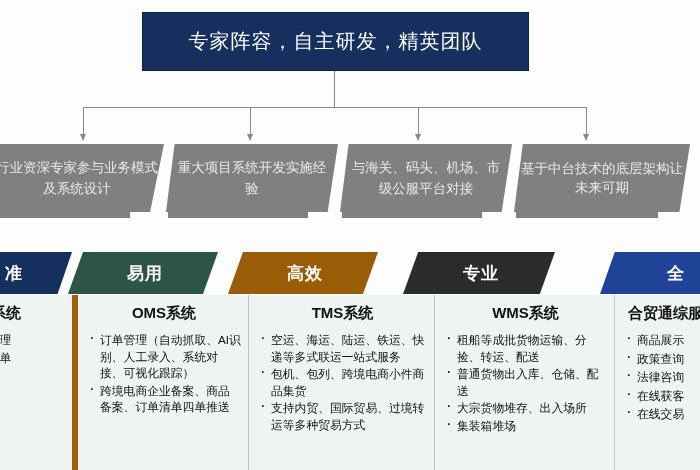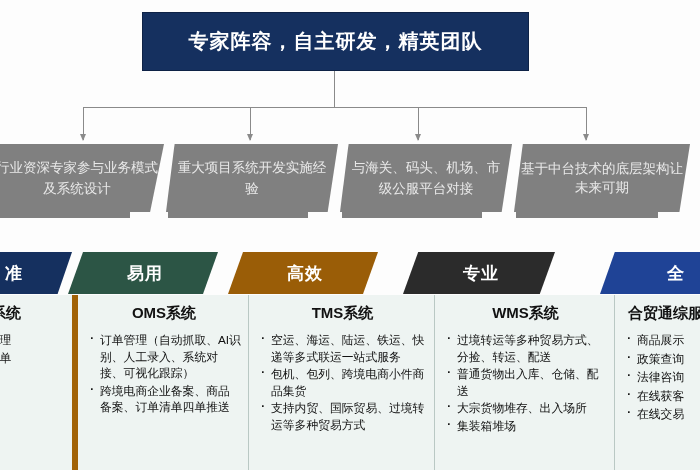--- a/index.html
+++ b/index.html
@@ -34,21 +34,21 @@
     background: #15305f;
     border: 1px solid #0e2246;
     display: flex;
     align-items: center;
     justify-content: center;
     box-sizing: border-box;
   }
   .title-box .title-text {
     color: #ffffff;
     font-size: 20px;
-    font-weight: bold;
+    font-weight: normal;
     letter-spacing: 1px;
     white-space: nowrap;
   }
 
   
   .conn {
     position: absolute;
     background: #8a8a8a;
   }
   .conn-stem {
@@ -291,21 +291,21 @@
         <ul>
           <li>空运、海运、陆运、铁运、快递等多式联运一站式服务</li>
           <li>包机、包列、跨境电商小件商品集货</li>
           <li>支持内贸、国际贸易、过境转运等多种贸易方式</li>
         </ul>
       </div>
 
       <div class="panel p3">
         <div class="phead">WMS系统</div>
         <ul>
-          <li>过境转运等多种贸易方式、分捡、转运、配送</li>
+          <li>租船等成批货物运输、分捡、转运、配送</li>
           <li>普通货物出入库、仓储、配送</li>
           <li>大宗货物堆存、出入场所</li>
           <li>集装箱堆场</li>
         </ul>
       </div>
 
       <div class="panel p4">
         <div class="phead">合贸通综服</div>
         <ul>
           <li>商品展示</li>

